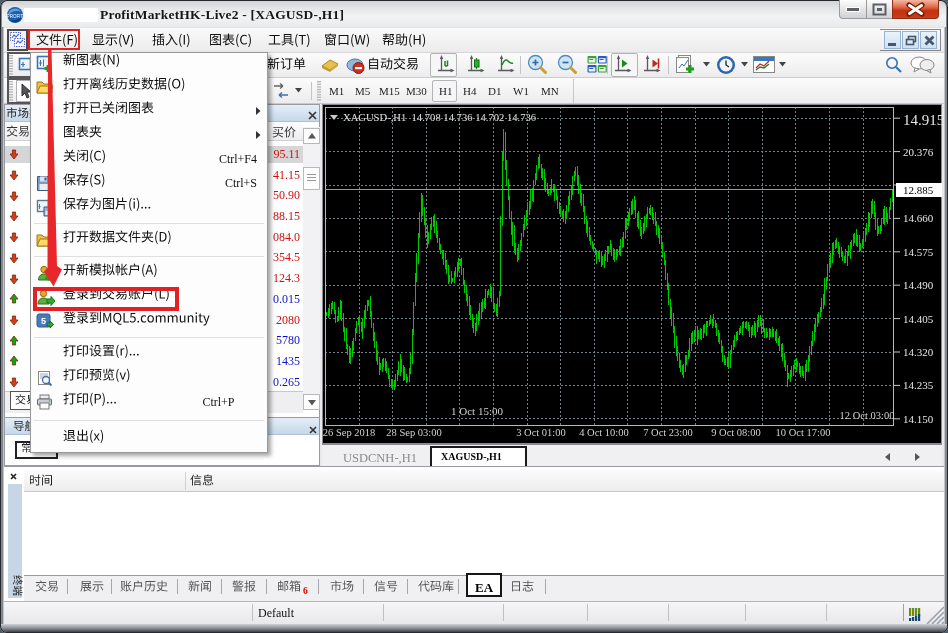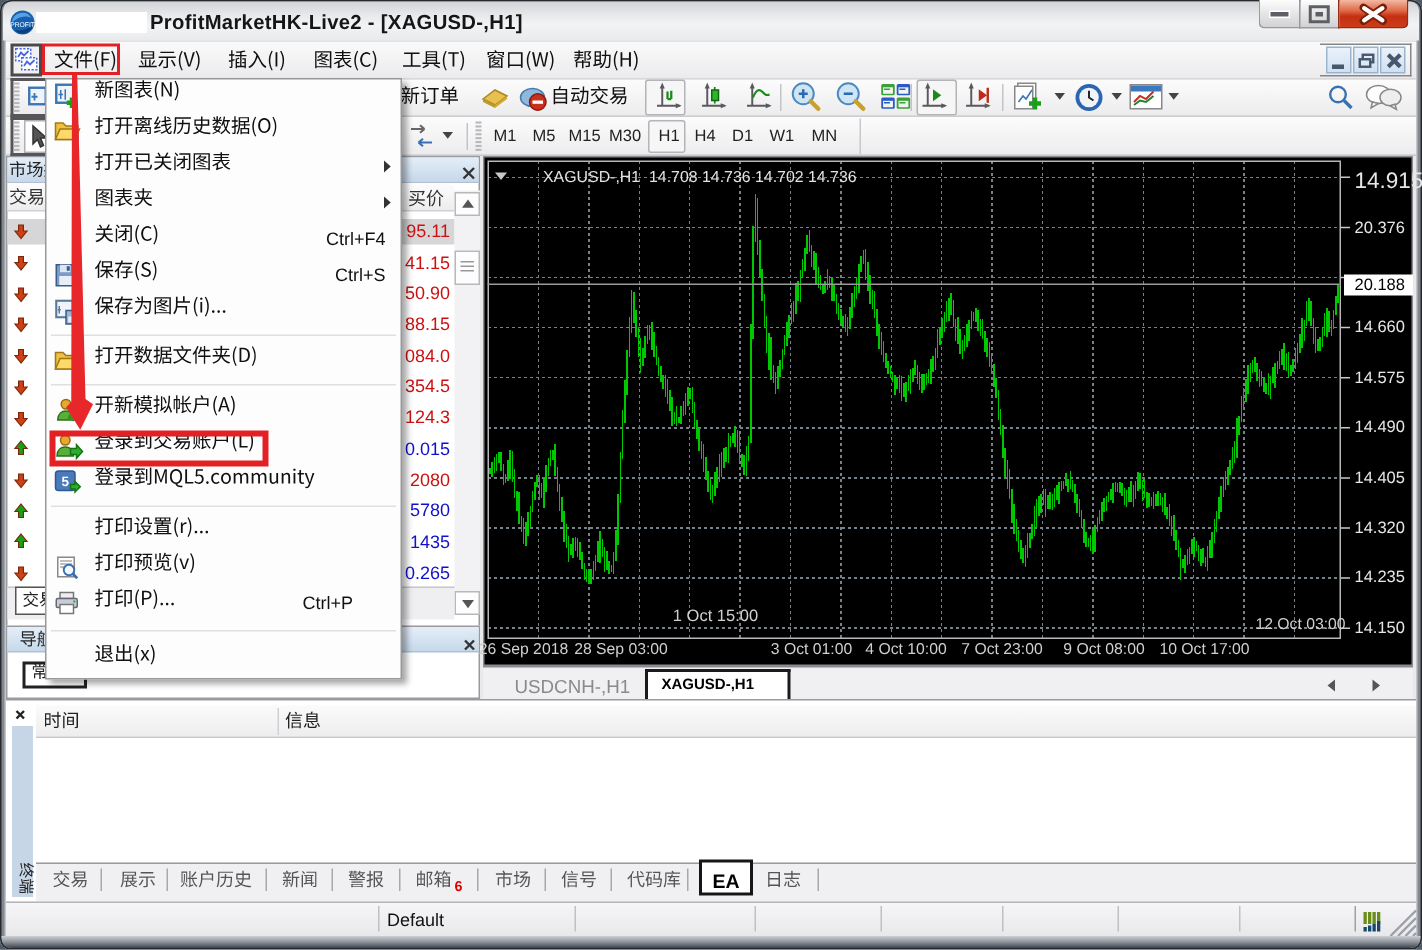--- a/index.html
+++ b/index.html
@@ -1,19 +1,19 @@
 <!DOCTYPE html>
 <html><head><meta charset="utf-8"><style>
 *{margin:0;padding:0;box-sizing:border-box}
 html,body{width:948px;height:633px;font-family:"Liberation Sans",sans-serif;background:#4e5a66;overflow:hidden}
 .ab{position:absolute}
 svg.ab{overflow:visible}
 .win{position:absolute;left:0;top:0;width:948px;height:633px;background:#e3e3e5;border-radius:7px;overflow:hidden;
  box-shadow:inset 0 0 0 1px #26292e, inset 0 0 0 3px #83888f, inset 0 0 0 4px #c2c6cc}
-.lat{position:absolute;font-family:Liberation Sans, sans-serif;white-space:pre}
+.lat{position:absolute;font-family:Liberation Serif, serif;white-space:pre}
 </style></head><body>
 <div class="win">
 <div class="ab" style="left:2px;top:1px;width:944px;height:26px;background:linear-gradient(#d2d3d6,#e8e9eb 35%,#f2f3f5 60%,#e9eaec);border-radius:6px 6px 0 0"></div>
 <div class="ab" style="left:24px;top:8px;width:74px;height:14px;background:#fff"></div>
 <svg class="ab" style="left:6px;top:6px" width="18" height="18">
       <circle cx="9" cy="9" r="8" fill="#1560b0"></circle>
       <path d="M2 9a7 7 0 0 1 13-3c-4-2-9-1-13 3z" fill="#5aa0e0"></path>
       <path d="M16 11a7 7 0 0 1-12 3c5 1 9-1 12-3z" fill="#0c3f7a"></path>
       <text x="9" y="12" font-size="4.5" fill="#fff" text-anchor="middle" font-family="Liberation Sans">PROFIT</text>
     </svg>
@@ -345,35 +345,35 @@
 <svg class="ab" style="left:0px;top:0px" width="948" height="633">
 <path d="M325 118.2H893M325 151.6H893M325 185.0H893M325 218.4H893M325 251.8H893M325 285.2H893M325 318.6H893M325 352.0H893M325 385.4H893M325 418.8H893" stroke="#76828a" stroke-width="1" stroke-dasharray="2 2" shape-rendering="crispEdges" fill="none"></path>
 <path d="M359.0 107V426M392.6 107V426M426.2 107V426M459.8 107V426M493.4 107V426M527.0 107V426M560.6 107V426M594.2 107V426M627.8 107V426M661.4 107V426M695.0 107V426M728.6 107V426M762.2 107V426M795.8 107V426M829.4 107V426M863.0 107V426" stroke="#76828a" stroke-width="1" stroke-dasharray="2 2" shape-rendering="crispEdges" fill="none"></path>
 <rect x="325.5" y="107.5" width="568" height="318" fill="none" stroke="#b8b8b8" stroke-width="1"></rect>
 <path d="M326.5 311.9V316.1M328.0 308.0V318.2M329.5 304.4V315.6M331.0 302.9V313.9M332.5 301.3V308.6M334.0 301.6V314.3M335.5 309.6V323.0M337.0 315.7V322.2M338.5 306.7V320.6M340.0 300.3V319.1M341.5 300.5V321.3M343.0 312.8V331.7M344.5 327.1V340.7M346.0 328.0V349.0M347.5 343.8V354.5M349.0 345.6V362.9M350.5 348.0V364.1M352.0 341.1V357.4M353.5 337.6V351.1M355.0 327.5V341.2M356.5 321.1V333.0M358.0 316.9V324.9M359.5 316.4V333.5M361.0 321.9V332.2M362.5 318.2V338.8M364.0 309.7V327.9M365.5 305.1V317.6M367.0 299.8V310.9M368.5 300.2V306.4M370.0 295.8V317.4M371.5 311.2V327.7M373.0 322.5V340.9M374.5 331.5V347.7M376.0 340.6V361.3M377.5 349.5V365.2M379.0 357.0V374.6M380.5 362.8V370.2M382.0 358.5V372.2M383.5 358.1V367.4M385.0 358.4V371.0M386.5 361.0V373.3M388.0 367.9V379.3M389.5 375.1V386.5M391.0 379.4V387.8M392.5 379.0V389.6M394.0 379.6V389.6M395.5 374.1V386.5M397.0 370.3V380.5M398.5 360.6V374.7M400.0 354.1V375.5M401.5 359.0V371.5M403.0 364.6V381.4M404.5 367.4V380.1M406.0 374.0V382.6M407.5 376.8V381.6M409.0 368.0V382.4M410.5 353.1V373.9M412.0 329.1V363.6M413.5 301.5V335.4M415.0 273.4V306.2M416.5 253.0V282.1M418.0 233.2V263.5M419.5 211.6V238.1M421.0 193.4V221.8M422.5 194.7V215.6M424.0 206.8V224.5M425.5 218.1V238.0M427.0 225.0V248.4M428.5 232.1V244.3M430.0 223.9V238.9M431.5 216.7V229.5M433.0 216.4V226.5M434.5 214.4V233.1M436.0 221.0V238.0M437.5 230.9V243.4M439.0 237.7V250.4M440.5 244.1V254.4M442.0 249.9V259.1M443.5 250.1V264.6M445.0 252.8V269.3M446.5 260.0V274.0M448.0 264.7V283.8M449.5 274.8V282.4M451.0 270.8V284.2M452.5 277.9V281.9M454.0 270.9V282.8M455.5 267.3V277.2M457.0 261.8V276.6M458.5 258.1V270.7M460.0 258.8V266.1M461.5 258.3V275.1M463.0 267.9V284.7M464.5 279.9V292.5M466.0 285.2V300.8M467.5 293.9V306.2M469.0 296.2V314.8M470.5 304.9V319.8M472.0 314.2V328.0M473.5 319.1V333.4M475.0 323.1V335.5M476.5 314.4V330.9M478.0 311.1V325.0M479.5 302.6V321.3M481.0 301.5V318.3M482.5 298.9V312.3M484.0 298.1V307.9M485.5 288.7V308.8M487.0 290.9V297.8M488.5 288.7V295.0M490.0 284.3V298.1M491.5 286.8V301.8M493.0 289.4V308.0M494.5 302.8V311.6M496.0 303.5V316.4M497.5 297.6V317.2M499.0 290.6V307.0M500.5 216.3V295.6M502.0 150.5V225.7M503.5 129.0V161.1M505.0 132.1V169.9M506.5 160.0V185.1M508.0 179.0V200.4M509.5 196.0V218.0M511.0 210.7V235.4M512.5 222.0V246.4M514.0 224.8V253.1M515.5 243.3V255.3M517.0 247.8V262.4M518.5 244.1V259.6M520.0 240.0V251.4M521.5 232.7V246.2M523.0 223.5V236.7M524.5 214.9V230.4M526.0 210.3V225.6M527.5 202.3V216.3M529.0 200.9V214.6M530.5 188.9V209.2M532.0 187.5V200.9M533.5 179.9V201.5M535.0 172.5V184.6M536.5 165.3V180.4M538.0 156.7V169.3M539.5 153.5V167.9M541.0 163.6V178.0M542.5 167.5V179.9M544.0 168.9V190.0M545.5 177.9V192.1M547.0 183.3V193.6M548.5 189.3V195.9M550.0 187.4V195.2M551.5 179.1V193.2M553.0 184.2V191.9M554.5 184.4V200.6M556.0 190.0V200.4M557.5 195.8V209.2M559.0 201.9V213.5M560.5 205.9V215.7M562.0 210.9V218.2M563.5 209.0V221.6M565.0 211.1V223.9M566.5 204.8V219.4M568.0 195.5V211.8M569.5 190.7V204.7M571.0 184.7V199.5M572.5 175.7V195.0M574.0 170.5V181.2M575.5 166.8V175.7M577.0 166.0V186.4M578.5 174.8V193.7M580.0 183.6V202.6M581.5 193.1V205.8M583.0 193.8V212.1M584.5 206.2V224.3M586.0 216.2V232.9M587.5 221.1V236.9M589.0 227.4V241.2M590.5 235.2V245.3M592.0 240.7V249.3M593.5 244.1V252.1M595.0 248.1V254.9M596.5 249.7V263.5M598.0 251.6V259.3M599.5 250.0V261.9M601.0 250.5V267.0M602.5 255.6V264.5M604.0 254.4V267.8M605.5 249.9V260.5M607.0 246.3V262.4M608.5 245.6V254.4M610.0 240.0V249.7M611.5 243.5V255.8M613.0 248.1V260.2M614.5 249.0V262.1M616.0 249.1V260.0M617.5 248.9V256.6M619.0 246.2V255.1M620.5 239.3V255.8M622.0 237.4V247.7M623.5 232.1V246.9M625.0 219.3V238.7M626.5 218.2V230.0M628.0 212.3V225.6M629.5 207.8V221.1M631.0 200.9V214.5M632.5 198.6V214.0M634.0 195.5V210.1M635.5 200.1V218.2M637.0 212.6V227.2M638.5 211.1V229.0M640.0 219.6V235.8M641.5 226.9V239.4M643.0 223.1V234.1M644.5 216.1V231.4M646.0 213.5V227.4M647.5 207.0V219.4M649.0 208.1V213.8M650.5 205.4V214.7M652.0 206.9V220.4M653.5 212.5V224.1M655.0 212.4V226.2M656.5 220.7V234.8M658.0 225.1V238.3M659.5 228.0V244.4M661.0 237.1V249.1M662.5 242.4V257.7M664.0 251.9V265.1M665.5 259.7V280.1M667.0 272.7V289.7M668.5 283.0V305.0M670.0 298.5V318.2M671.5 306.7V326.2M673.0 312.9V332.9M674.5 325.7V348.4M676.0 336.0V356.0M677.5 346.2V360.6M679.0 353.2V367.7M680.5 359.9V372.4M682.0 365.1V375.1M683.5 363.6V378.2M685.0 355.4V372.2M686.5 355.2V365.3M688.0 349.6V359.4M689.5 337.6V357.0M691.0 332.9V351.0M692.5 330.8V344.2M694.0 329.6V342.0M695.5 325.9V336.9M697.0 325.9V344.7M698.5 329.7V339.2M700.0 327.9V339.2M701.5 329.1V340.0M703.0 325.1V338.1M704.5 323.5V333.2M706.0 321.1V336.2M707.5 320.8V327.4M709.0 320.4V325.7M710.5 315.3V324.1M712.0 319.1V328.0M713.5 313.7V326.1M715.0 319.8V328.0M716.5 322.5V335.6M718.0 329.6V341.8M719.5 332.8V344.4M721.0 340.0V352.0M722.5 345.7V362.1M724.0 354.8V364.6M725.5 358.7V364.9M727.0 356.9V367.3M728.5 352.6V369.3M730.0 349.7V367.8M731.5 344.5V354.4M733.0 339.8V349.5M734.5 334.6V347.0M736.0 332.1V341.1M737.5 330.5V340.4M739.0 327.8V334.5M740.5 325.9V333.3M742.0 322.2V335.4M743.5 321.3V328.2M745.0 322.0V328.2M746.5 321.4V328.5M748.0 322.2V330.8M749.5 325.4V336.9M751.0 326.5V337.8M752.5 324.8V334.5M754.0 320.6V334.8M755.5 323.4V338.2M757.0 320.4V332.4M758.5 314.9V327.1M760.0 315.0V325.7M761.5 320.3V334.2M763.0 319.3V332.1M764.5 327.7V338.4M766.0 328.4V337.7M767.5 331.6V337.3M769.0 328.0V339.6M770.5 329.1V337.3M772.0 327.3V337.0M773.5 328.7V336.5M775.0 331.0V341.2M776.5 328.7V343.4M778.0 338.0V346.1M779.5 335.9V350.5M781.0 343.9V357.4M782.5 343.2V360.7M784.0 353.2V366.5M785.5 359.9V371.1M787.0 365.2V386.7M788.5 372.6V378.8M790.0 369.9V382.2M791.5 366.3V376.6M793.0 364.9V376.3M794.5 359.6V369.2M796.0 358.3V371.6M797.5 360.9V367.0M799.0 363.0V373.8M800.5 365.8V377.2M802.0 365.5V375.6M803.5 371.1V378.2M805.0 364.2V380.8M806.5 360.2V372.2M808.0 354.8V372.0M809.5 346.0V362.0M811.0 340.6V354.5M812.5 331.3V346.3M814.0 323.7V341.4M815.5 318.2V331.5M817.0 314.3V326.8M818.5 311.5V323.2M820.0 306.7V316.8M821.5 297.9V312.4M823.0 293.7V308.5M824.5 278.4V305.4M826.0 277.3V290.3M827.5 263.8V281.1M829.0 258.4V272.7M830.5 252.8V267.9M832.0 243.2V262.7M833.5 242.3V254.9M835.0 239.7V248.5M836.5 238.0V248.2M838.0 242.1V253.9M839.5 246.3V257.8M841.0 247.0V257.2M842.5 251.3V261.3M844.0 255.6V262.5M845.5 248.6V263.2M847.0 250.6V266.3M848.5 244.9V255.5M850.0 242.1V258.7M851.5 240.4V249.1M853.0 233.9V246.1M854.5 232.9V243.2M856.0 228.5V246.4M857.5 235.3V247.2M859.0 234.5V251.5M860.5 243.2V250.8M862.0 239.3V248.2M863.5 231.9V246.1M865.0 228.4V242.2M866.5 222.7V235.4M868.0 211.7V232.3M869.5 213.4V227.0M871.0 200.5V217.6M872.5 198.8V213.8M874.0 200.9V217.0M875.5 211.8V229.5M877.0 218.0V235.6M878.5 226.1V234.2M880.0 224.7V234.1M881.5 218.6V231.1M883.0 208.7V223.8M884.5 205.5V224.8M886.0 207.4V221.6M887.5 213.3V224.2M889.0 206.6V219.0M890.5 197.5V210.3M892.0 189.9V202.0" stroke="#00c800" stroke-width="1" fill="none" shape-rendering="crispEdges"></path>
 <path d="M325 189.5H893" stroke="#9a9a9a" stroke-width="1"></path>
 </svg>
 <svg class="ab" style="left:330px;top:114px" width="10" height="8">
       <path d="M0 1h8L4 6z" fill="#c8c8c8"></path>
     </svg>
-<div class="lat" style="left:362px;top:112px;font-size:10.6px;color:#e2e2e2">XAGUSD-,H1  14.708 14.736 14.702 14.736</div>
+<div class="lat" style="left:343px;top:112px;font-size:10.6px;color:#e2e2e2">XAGUSD-,H1  14.708 14.736 14.702 14.736</div>
 <div class="lat" style="left:903px;top:112px;font-size:15px;color:#e6e6e6">14.915</div>
 <div class="lat" style="left:903px;top:146px;font-size:11px;color:#e6e6e6">20.376</div>
 <div class="lat" style="left:903px;top:212px;font-size:11px;color:#e6e6e6">14.660</div>
 <div class="lat" style="left:903px;top:246px;font-size:11px;color:#e6e6e6">14.575</div>
 <div class="lat" style="left:903px;top:279px;font-size:11px;color:#e6e6e6">14.490</div>
 <div class="lat" style="left:903px;top:313px;font-size:11px;color:#e6e6e6">14.405</div>
 <div class="lat" style="left:903px;top:346px;font-size:11px;color:#e6e6e6">14.320</div>
 <div class="lat" style="left:903px;top:379px;font-size:11px;color:#e6e6e6">14.235</div>
 <div class="lat" style="left:903px;top:413px;font-size:11px;color:#e6e6e6">14.150</div>
 <svg class="ab" style="left:0;top:0" width="948" height="633">
       <path d="M894 118.2h6M894 151.6h6M894 185.0h6M894 218.4h6M894 251.8h6M894 285.2h6M894 318.6h6M894 352.0h6M894 385.4h6M894 418.8h6" stroke="#c8c8c8"></path>
     </svg>
 <div class="ab" style="left:896px;top:183px;width:46px;height:14px;background:#fff"></div>
-<div class="lat" style="left:903px;top:184px;font-size:11px;color:#000">20.188</div>
+<div class="lat" style="left:903px;top:184px;font-size:11px;color:#000">12.885</div>
 <div class="lat" style="left:349px;top:427px;font-size:10.5px;color:#d0d0d0;transform:translateX(-50%)">26 Sep 2018</div>
 <div class="lat" style="left:414px;top:427px;font-size:10.5px;color:#d0d0d0;transform:translateX(-50%)">28 Sep 03:00</div>
 <div class="lat" style="left:477px;top:405px;font-size:11px;color:#d0d0d0;transform:translateX(-50%)">1 Oct 15:00</div>
 <div class="lat" style="left:541px;top:427px;font-size:10.5px;color:#d0d0d0;transform:translateX(-50%)">3 Oct 01:00</div>
 <div class="lat" style="left:604px;top:427px;font-size:10.5px;color:#d0d0d0;transform:translateX(-50%)">4 Oct 10:00</div>
 <div class="lat" style="left:668px;top:427px;font-size:10.5px;color:#d0d0d0;transform:translateX(-50%)">7 Oct 23:00</div>
 <div class="lat" style="left:736px;top:427px;font-size:10.5px;color:#d0d0d0;transform:translateX(-50%)">9 Oct 08:00</div>
 <div class="lat" style="left:803px;top:427px;font-size:10.5px;color:#d0d0d0;transform:translateX(-50%)">10 Oct 17:00</div>
 <div class="lat" style="left:867px;top:410px;font-size:10.5px;color:#d0d0d0;transform:translateX(-50%)">12 Oct 03:00</div>
 <div class="ab" style="left:322px;top:444px;width:620px;height:26px;background:#f0f0f2;border-top:1px solid #8a8a90"></div>

